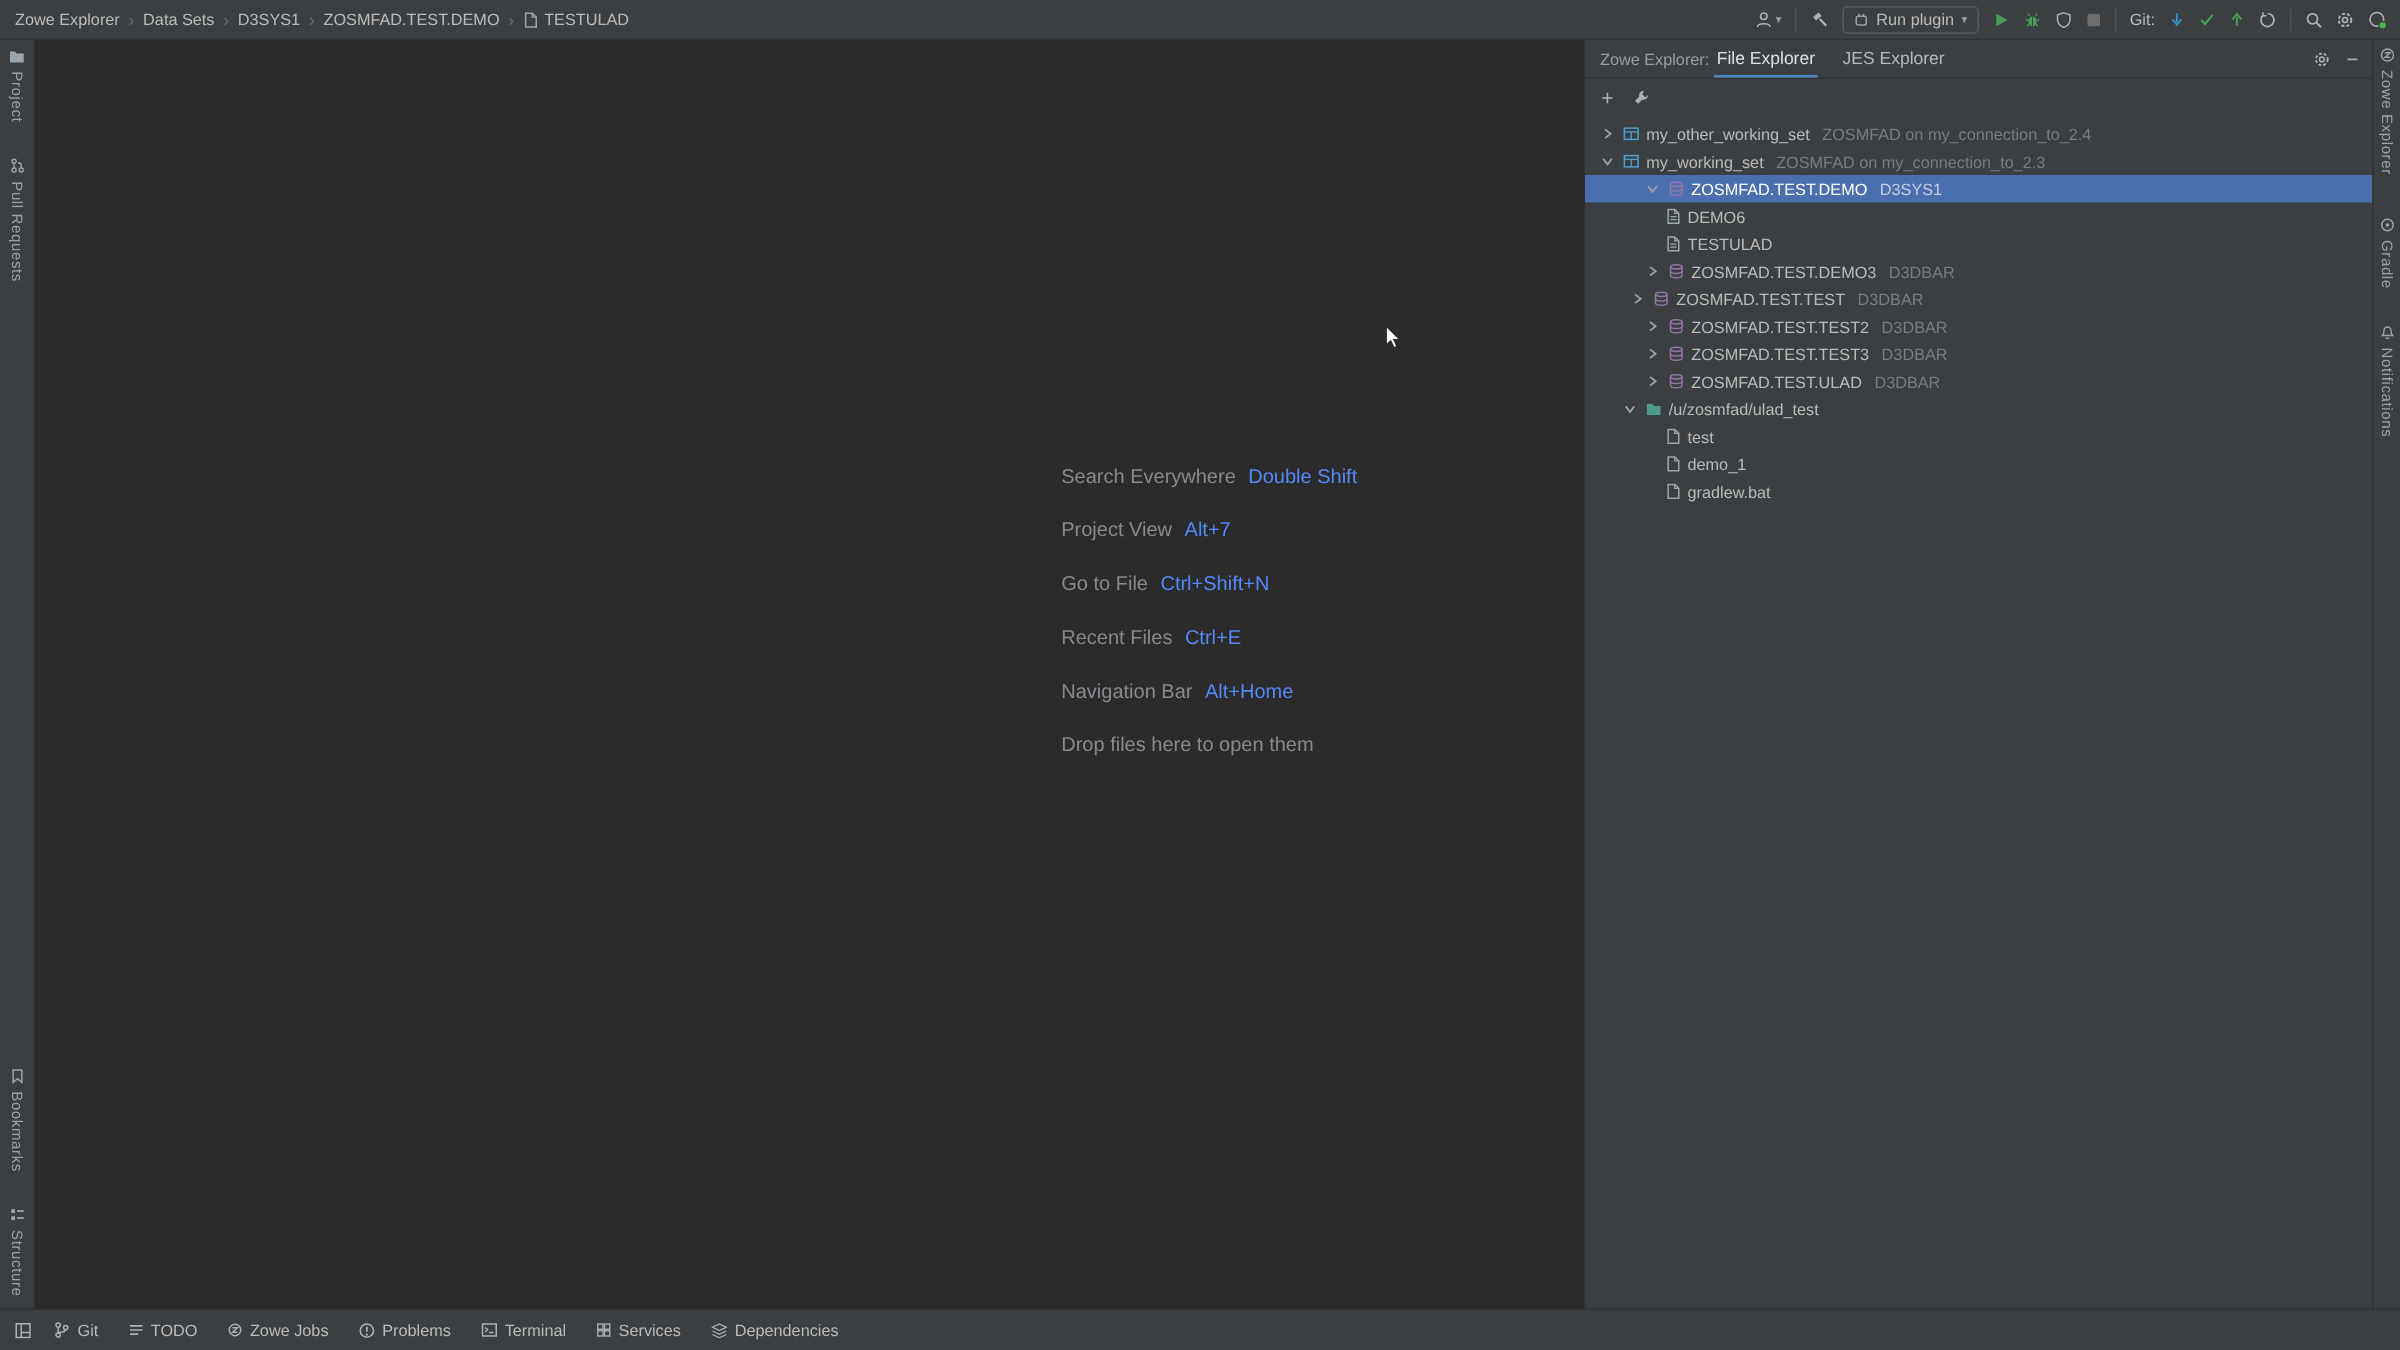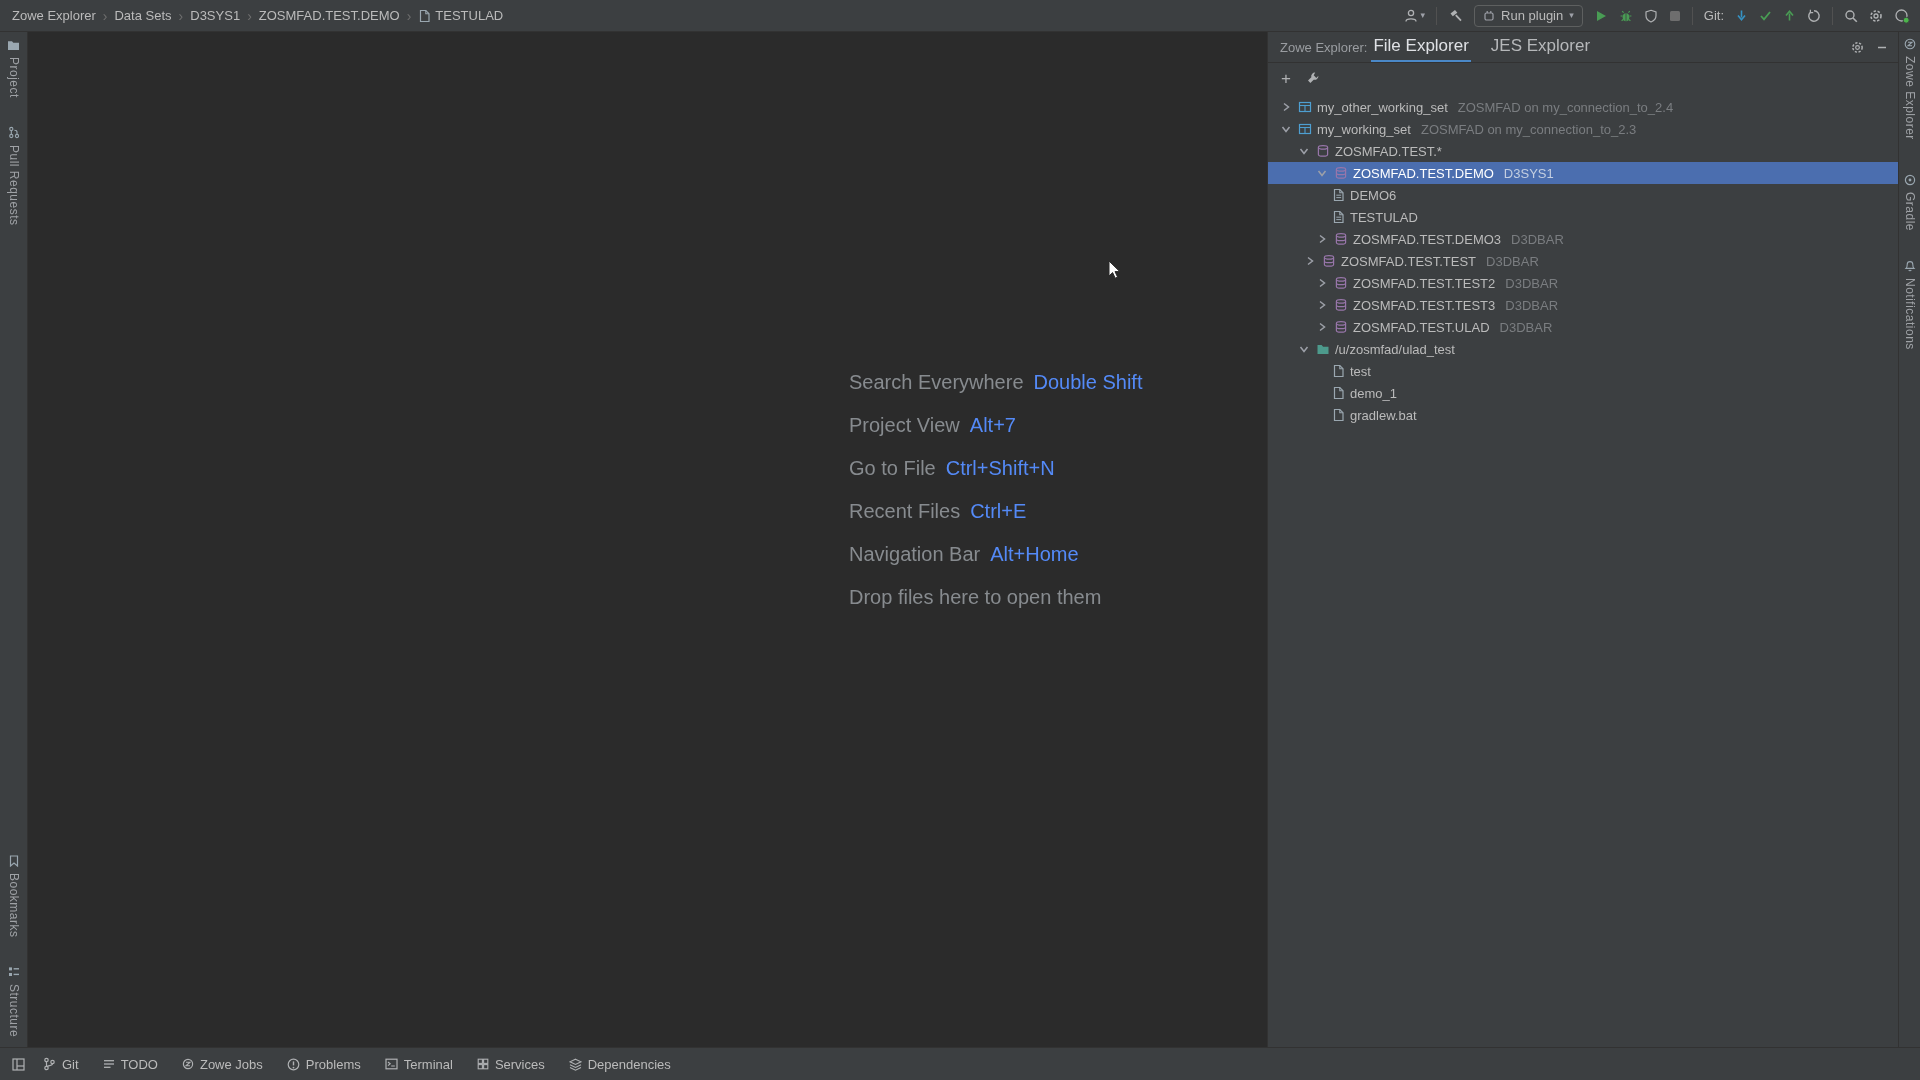--- a/index.html
+++ b/index.html
@@ -29,34 +29,34 @@
     border-left:1px solid #323232;display:flex;flex-direction:column;align-items:center;padding:6px 0;}
   .stripe-group{display:flex;flex-direction:column;align-items:center;gap:28px;}
   .stripe-bottom{margin-top:auto;}
   .stripe-item{display:flex;flex-direction:column;align-items:center;gap:6px;color:#9fa2a6;
     font-size:12px;cursor:default;}
   .vlabel{writing-mode:vertical-rl;letter-spacing:.5px;white-space:nowrap;}
   .right-stripe .stripe-group.mid{margin-top:34px;}
 
   
   .editor{position:absolute;left:28px;top:32px;width:1239px;height:1015px;background:#2b2b2b;}
-  .hints{position:absolute;left:821px;top:338px;display:flex;flex-direction:column;gap:19px;font-size:20px;}
+  .hints{position:absolute;left:821px;top:338px;display:flex;flex-direction:column;gap:19px;font-size:16px;}
   .hint-row{display:flex;align-items:center;gap:10px;height:24px;white-space:nowrap;}
   .hint-label{color:#878b8f;}
   .hint-keys{color:#548af7;}
   .cursor{position:absolute;left:1080px;top:228px;pointer-events:none;}
 
   
   .zowe-panel{position:absolute;left:1267px;top:32px;width:631px;height:1015px;background:#3c3f41;
     border-left:1px solid #323232;display:flex;flex-direction:column;}
   .panel-header{height:31px;flex:0 0 31px;display:flex;align-items:center;gap:4px;
     padding:0 10px 0 12px;border-bottom:1px solid #323232;}
   .panel-title{color:#9a9da1;font-size:13px;white-space:nowrap;}
   .tabs{display:flex;gap:18px;height:100%;}
-  .tab{height:100%;display:flex;align-items:center;padding:0 2px;color:#b6b8ba;font-size:17px;
+  .tab{height:100%;display:flex;align-items:center;padding:0 2px;color:#b6b8ba;font-size:14px;
     border-bottom:2px solid transparent;cursor:default;white-space:nowrap;text-align:right;}
   .tab.active{color:#dfe1e5;border-bottom-color:#4a88c7;}
   .panel-header-right{margin-left:auto;display:flex;align-items:center;gap:12px;}
   .panel-toolbar{height:30px;flex:0 0 30px;display:flex;align-items:center;gap:15px;padding:0 13px;}
   .plus-glyph{color:#afb1b3;font-size:17px;line-height:1;cursor:default;}
   .tree{flex:1;overflow:hidden;font-size:13px;padding-top:3px;}
   .tree-row{height:22px;display:flex;align-items:center;gap:5px;color:#bbbbbb;white-space:nowrap;cursor:default;}
   .tree-row.selected{background:#4b6eaf;color:#ffffff;}
   .tree-suffix{color:#7a7d80;margin-left:5px;}
   .tree-row.selected .tree-suffix{color:#c3cee0;}
@@ -360,34 +360,20 @@
           <span class="icon ">
             <svg width="14" height="14" viewBox="0 0 14 14">
               <rect x="1.5" y="2.5" width="11" height="9" fill="none" stroke="#4e9fd1" stroke-width="1.2"></rect>
               <line x1="1.5" y1="5.5" x2="12.5" y2="5.5" stroke="#4e9fd1" stroke-width="1.1"></line>
               <line x1="7" y1="5.5" x2="7" y2="11.5" stroke="#4e9fd1" stroke-width="1.1"></line>
             </svg>
           </span>
           <span class="tree-label">my_working_set</span>
           <span class="tree-suffix">ZOSMFAD on my_connection_to_2.3</span>
         </div>
-        <div class="tree-row" style="padding-left:28px">
-          <span class="icon chev">
-            <svg width="12" height="12" viewBox="0 0 12 12">
-              <path d="M2.5 4 L6 8.5 L9.5 4" fill="none" stroke="#9da0a8" stroke-width="1.5"></path>
-            </svg>
-          </span>
-          <span class="icon ">
-            <svg width="14" height="14" viewBox="0 0 14 14">
-              <ellipse cx="7" cy="3.4" rx="4.6" ry="1.7" fill="none" stroke="#9876aa" stroke-width="1.2"></ellipse>
-              <path d="M2.4 3.4 V10.4 C2.4 11.4 4.5 12.2 7 12.2 S11.6 11.4 11.6 10.4 V3.4" fill="none" stroke="#9876aa" stroke-width="1.2"></path>
-            </svg>
-          </span>
-          <span class="tree-label">ZOSMFAD.TEST.*</span>
-        </div>
         <div class="tree-row selected" style="padding-left:46px">
           <span class="icon chev">
             <svg width="12" height="12" viewBox="0 0 12 12">
               <path d="M2.5 4 L6 8.5 L9.5 4" fill="none" stroke="#9da0a8" stroke-width="1.5"></path>
             </svg>
           </span>
           <span class="icon ">
             <svg width="14" height="14" viewBox="0 0 14 14">
               <ellipse cx="7" cy="3.4" rx="4.6" ry="1.7" fill="none" stroke="#9876aa" stroke-width="1.2"></ellipse>
               <path d="M2.4 3.4 V10.4 C2.4 11.4 4.5 12.2 7 12.2 S11.6 11.4 11.6 10.4 V3.4 M2.4 6.9 C2.4 7.9 4.5 8.7 7 8.7 S11.6 7.9 11.6 6.9" fill="none" stroke="#9876aa" stroke-width="1.2"></path>

